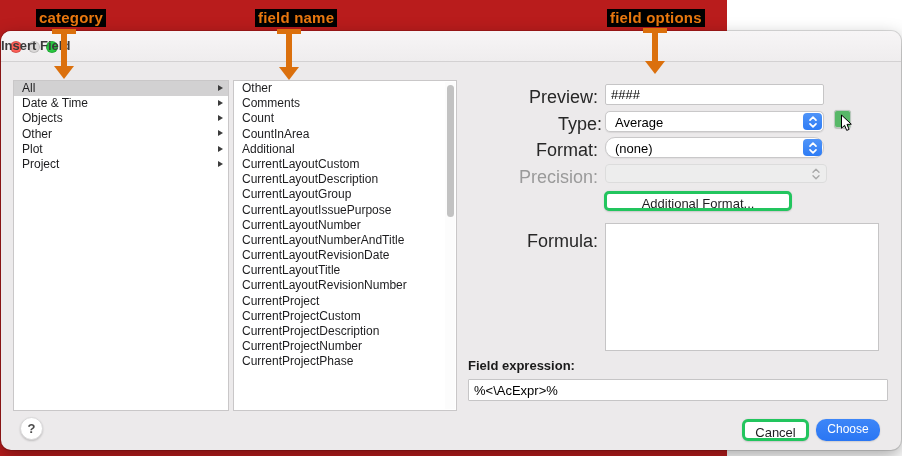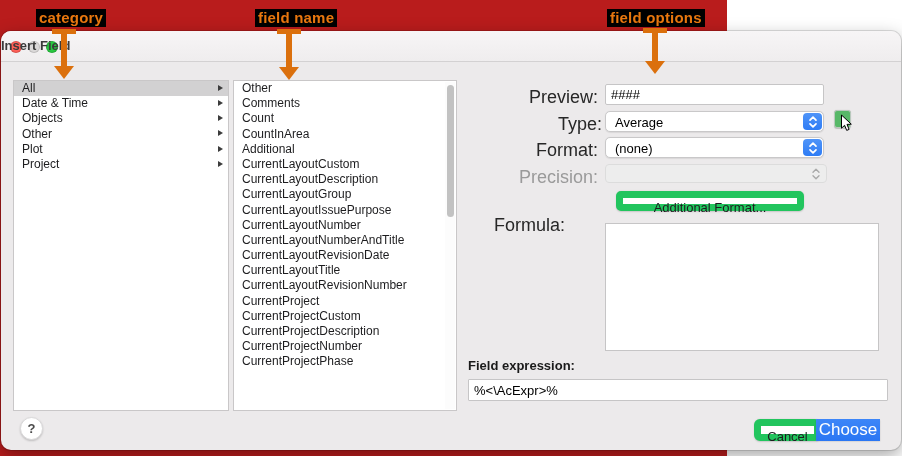--- a/index.html
+++ b/index.html
@@ -34,30 +34,30 @@
 
   
   .flabel { position:absolute; width:137px; text-align:right; font-size:18px; color:#272727; }
   .flabel.dim { color:#9a9a9a; }
   .tfield { position:absolute; height:21px; background:#fff; border:1px solid #c6c5c6; border-radius:2px; font-size:13px; color:#000; padding:0 5px; font-family:"Liberation Sans",sans-serif; }
   .popup { position:absolute; height:21px; background:#fff; border:1px solid #c9c8c9; border-radius:5px; box-shadow:0 .5px 1px rgba(0,0,0,.08); font-size:13px; color:#000; }
   .popup .ptext { position:absolute; left:9px; top:2.5px; }
   .popup .cap { position:absolute; right:1px; top:1px; width:19px; height:17px; border-radius:4px; background:linear-gradient(#4f94f8,#2e7cf5); display:flex; align-items:center; justify-content:center; }
   .stepper { position:absolute; height:19px; background:#ededed; border:1px solid #dcdcdc; border-radius:4px; }
   .stepper .chev { position:absolute; right:5px; top:2px; }
-  .pushbtn { position:absolute; height:20px; background:#fff; border:7px solid #22c55e; border-radius:5px; box-shadow:0 .5px 1.5px rgba(0,0,0,.15); font-size:13px; color:#1d1d1f; text-align:center; line-height:19px; cursor:default;margin-left:12px; }
+  .pushbtn { position:absolute; height:20px; background:#fff; border:3px solid #22c55e; border-radius:5px; box-shadow:0 .5px 1.5px rgba(0,0,0,.15); font-size:13px; color:#1d1d1f; text-align:center; line-height:19px; cursor:default; }
   .greenbtn { position:absolute; left:833px; top:79px; width:17px; height:18px; background:#57b868; border:1px solid #b9c9bd; border-radius:3px; box-shadow:0 .5px 1px rgba(0,0,0,.2); }
   .formula { position:absolute; left:604px; top:192px; width:274px; height:128px; background:#fff; border:1px solid #c6c5c6; resize:none; font-size:13px; font-family:"Liberation Sans",sans-serif; }
   .fx-label { position:absolute; left:467px; top:327px; font-size:13px; font-weight:bold; color:#1a1a1a; }
   .fx-input { left:467px; top:348px; width:420px; height:22px; border-radius:1px; }
 
   
   .helpbtn { position:absolute; left:19px; top:386px; width:23px; height:23px; border-radius:50%; background:#fff; border:1px solid #d9d8d9; box-shadow:0 1px 2px rgba(0,0,0,.18); text-align:center; line-height:22px; font-size:13px; font-weight:bold; color:#4a4a4a; }
   .btn-cancel { left:741px; top:388px; width:67px; height:22px; border-radius:6px; line-height:21px; }
-  .btn-choose { position:absolute; left:815px; top:388px; width:64px; height:22px; border-radius:0; background:linear-gradient(#3d86f8,#2a76f3); color:#fff; font-size:17px; text-align:center; line-height:21px; box-shadow:0 .5px 1.5px rgba(0,0,0,.2); }
+  .btn-choose { position:absolute; left:815px; top:388px; width:64px; height:22px; border-radius:10px; background:linear-gradient(#3d86f8,#2a76f3); color:#fff; font-size:12px; text-align:center; line-height:21px; box-shadow:0 .5px 1.5px rgba(0,0,0,.2); }
 
   .cursor { position:absolute; left:840px; top:114px; z-index:60; }
 </style>
 </head>
 <body>
 
 <div class="page">
 
   <span class="ann-label" style="left:36px; top:9px;">category</span>
   <span class="ann-label" style="left:255px; top:9px;">field name</span>
@@ -191,21 +191,21 @@
       <span class="cap">
         <svg width="10" height="14" viewBox="0 0 10 14">
             <path d="M2 5.2 5 2.2 8 5.2" fill="none" stroke="#fff" stroke-width="1.7" stroke-linecap="round" stroke-linejoin="round"></path>
             <path d="M2 8.8 5 11.8 8 8.8" fill="none" stroke="#fff" stroke-width="1.7" stroke-linecap="round" stroke-linejoin="round"></path>
           </svg>
       </span>
     </div>
     <div class="greenbtn"></div>
 
     <span class="flabel" style="left:460px; top:109px;">Format:</span>
-    <div class="popup" style="left:604px; top:106px; width:219px;">
+    <div class="popup" style="left:604px; top:106px; width:219px;border-radius:10px;">
       <span class="ptext">(none)</span>
       <span class="cap">
         <svg width="10" height="14" viewBox="0 0 10 14">
             <path d="M2 5.2 5 2.2 8 5.2" fill="none" stroke="#fff" stroke-width="1.7" stroke-linecap="round" stroke-linejoin="round"></path>
             <path d="M2 8.8 5 11.8 8 8.8" fill="none" stroke="#fff" stroke-width="1.7" stroke-linecap="round" stroke-linejoin="round"></path>
           </svg>
       </span>
     </div>
 
     <span class="flabel dim" style="left:460px; top:136px;">Precision:</span>
@@ -213,21 +213,21 @@
       <span class="chev">
         <svg width="10" height="14" viewBox="0 0 10 14">
             <path d="M2 5.2 5 2.2 8 5.2" fill="none" stroke="#a9a9a9" stroke-width="1.4" stroke-linecap="round" stroke-linejoin="round"></path>
             <path d="M2 8.8 5 11.8 8 8.8" fill="none" stroke="#a9a9a9" stroke-width="1.4" stroke-linecap="round" stroke-linejoin="round"></path>
           </svg>
       </span>
     </div>
 
     <div class="pushbtn" style="left:603px; top:160px; width:188px;">Additional Format...</div>
 
-    <span class="flabel" style="left:460px; top:184px;text-align:center;">Formula:</span>
+    <span class="flabel" style="left:460px; top:200px;">Formula:</span>
     <textarea class="formula" style=""></textarea>
 
     <span class="fx-label">Field expression:</span>
     <input class="tfield fx-input" value="%&lt;\AcExpr&gt;%" style="">
 
     <div class="helpbtn">?</div>
     <div class="pushbtn btn-cancel">Cancel</div>
     <div class="btn-choose">Choose</div>
   </div>
 

